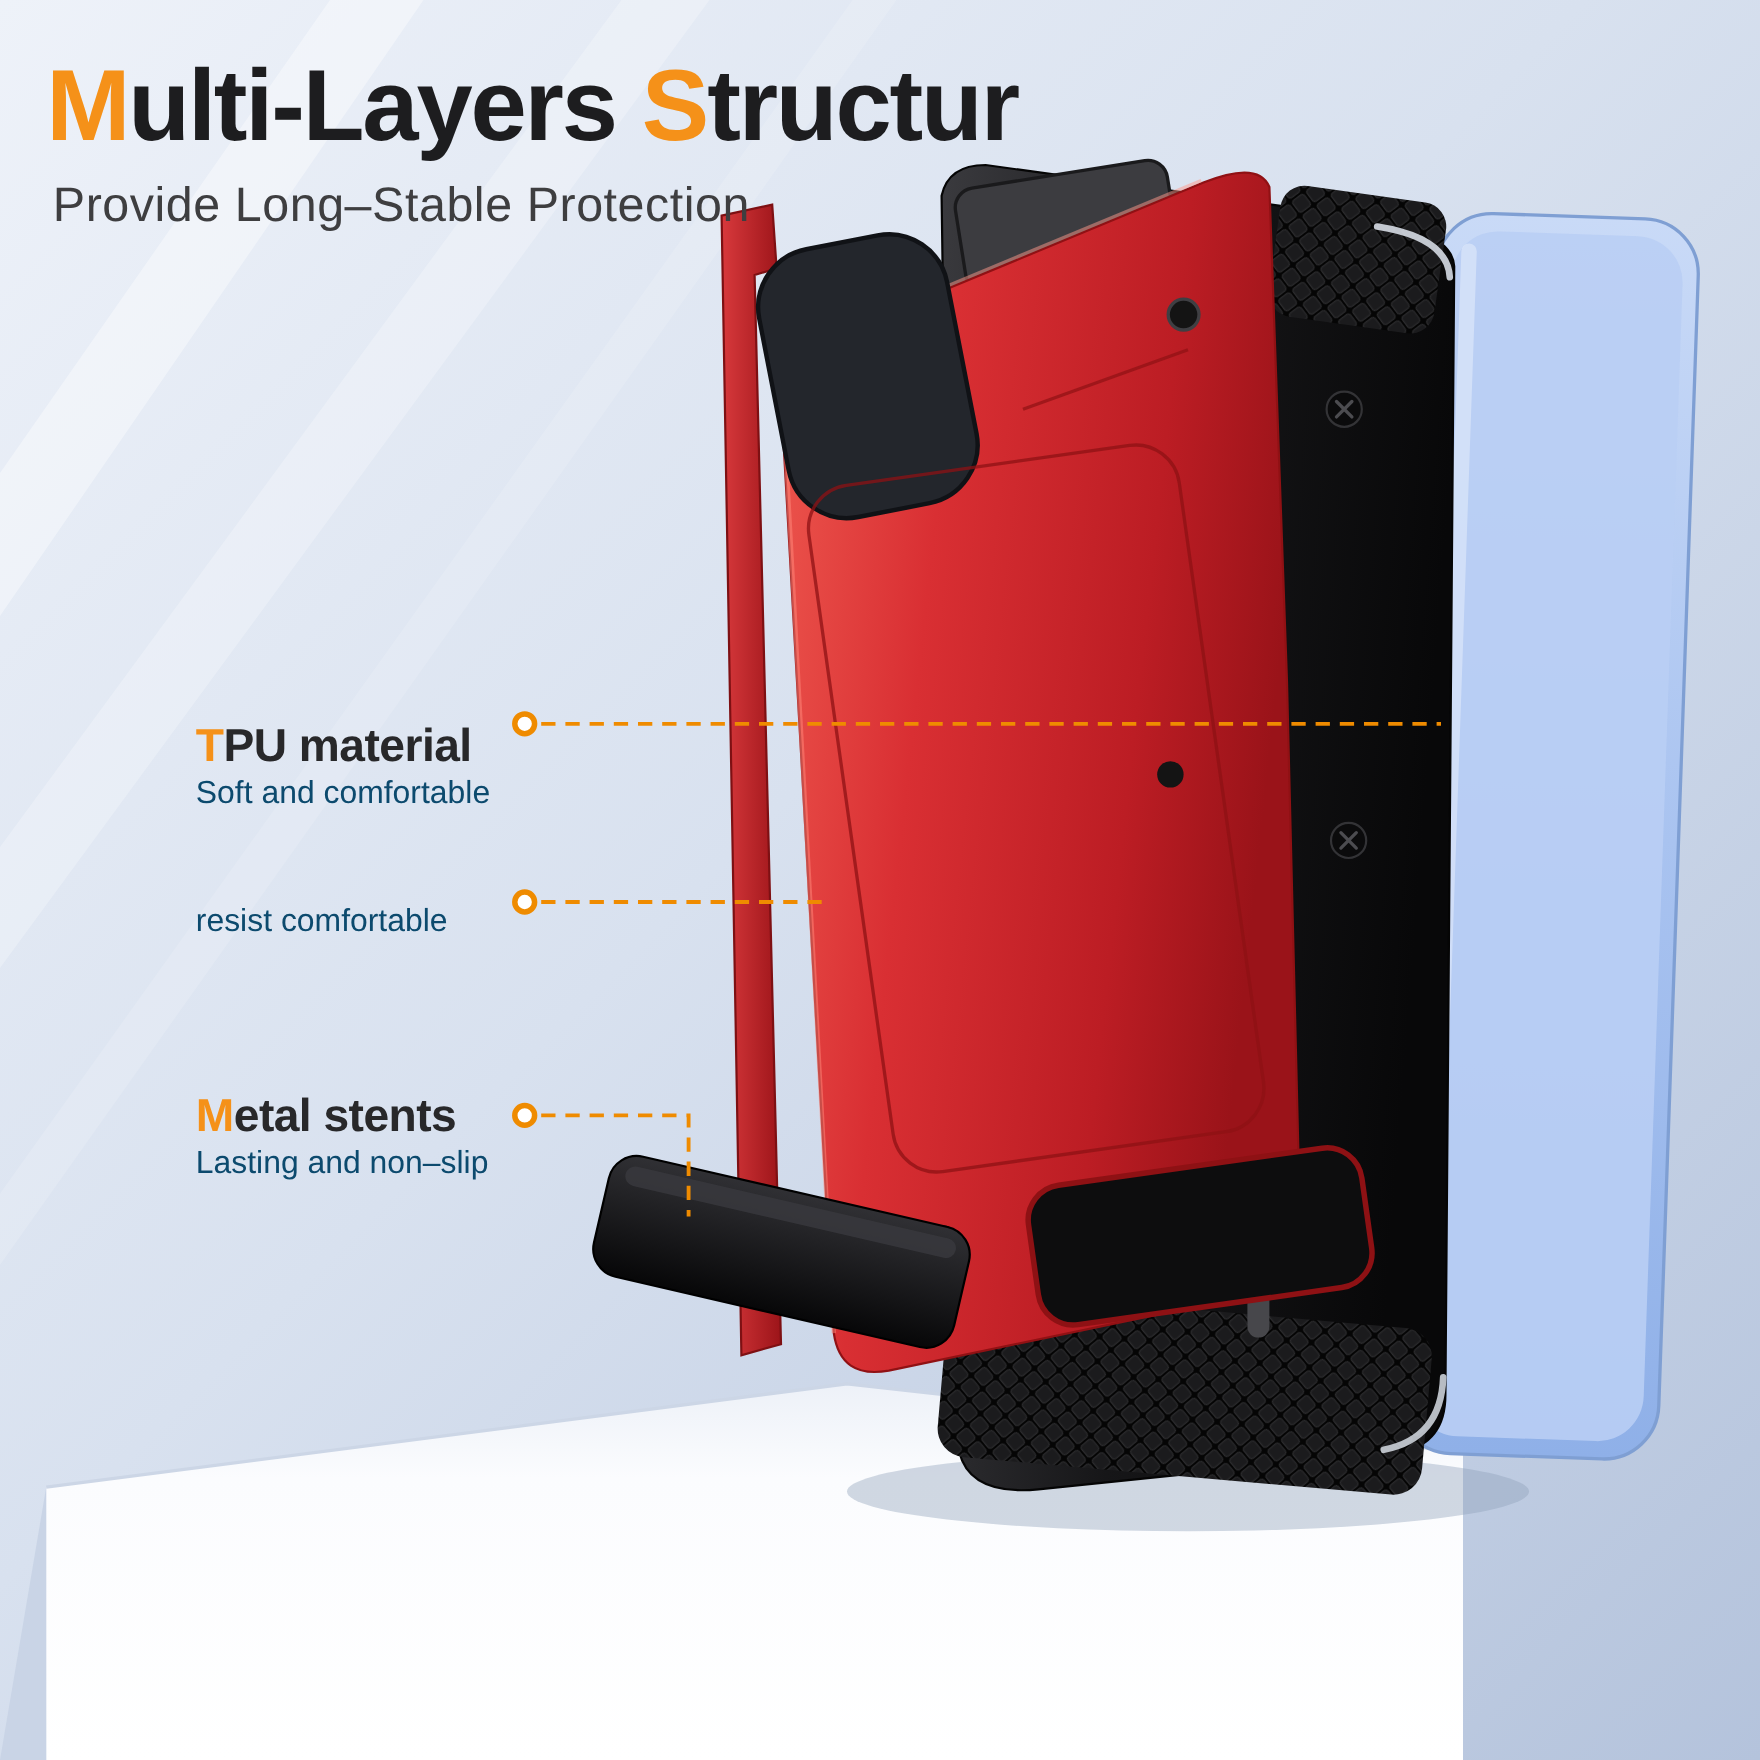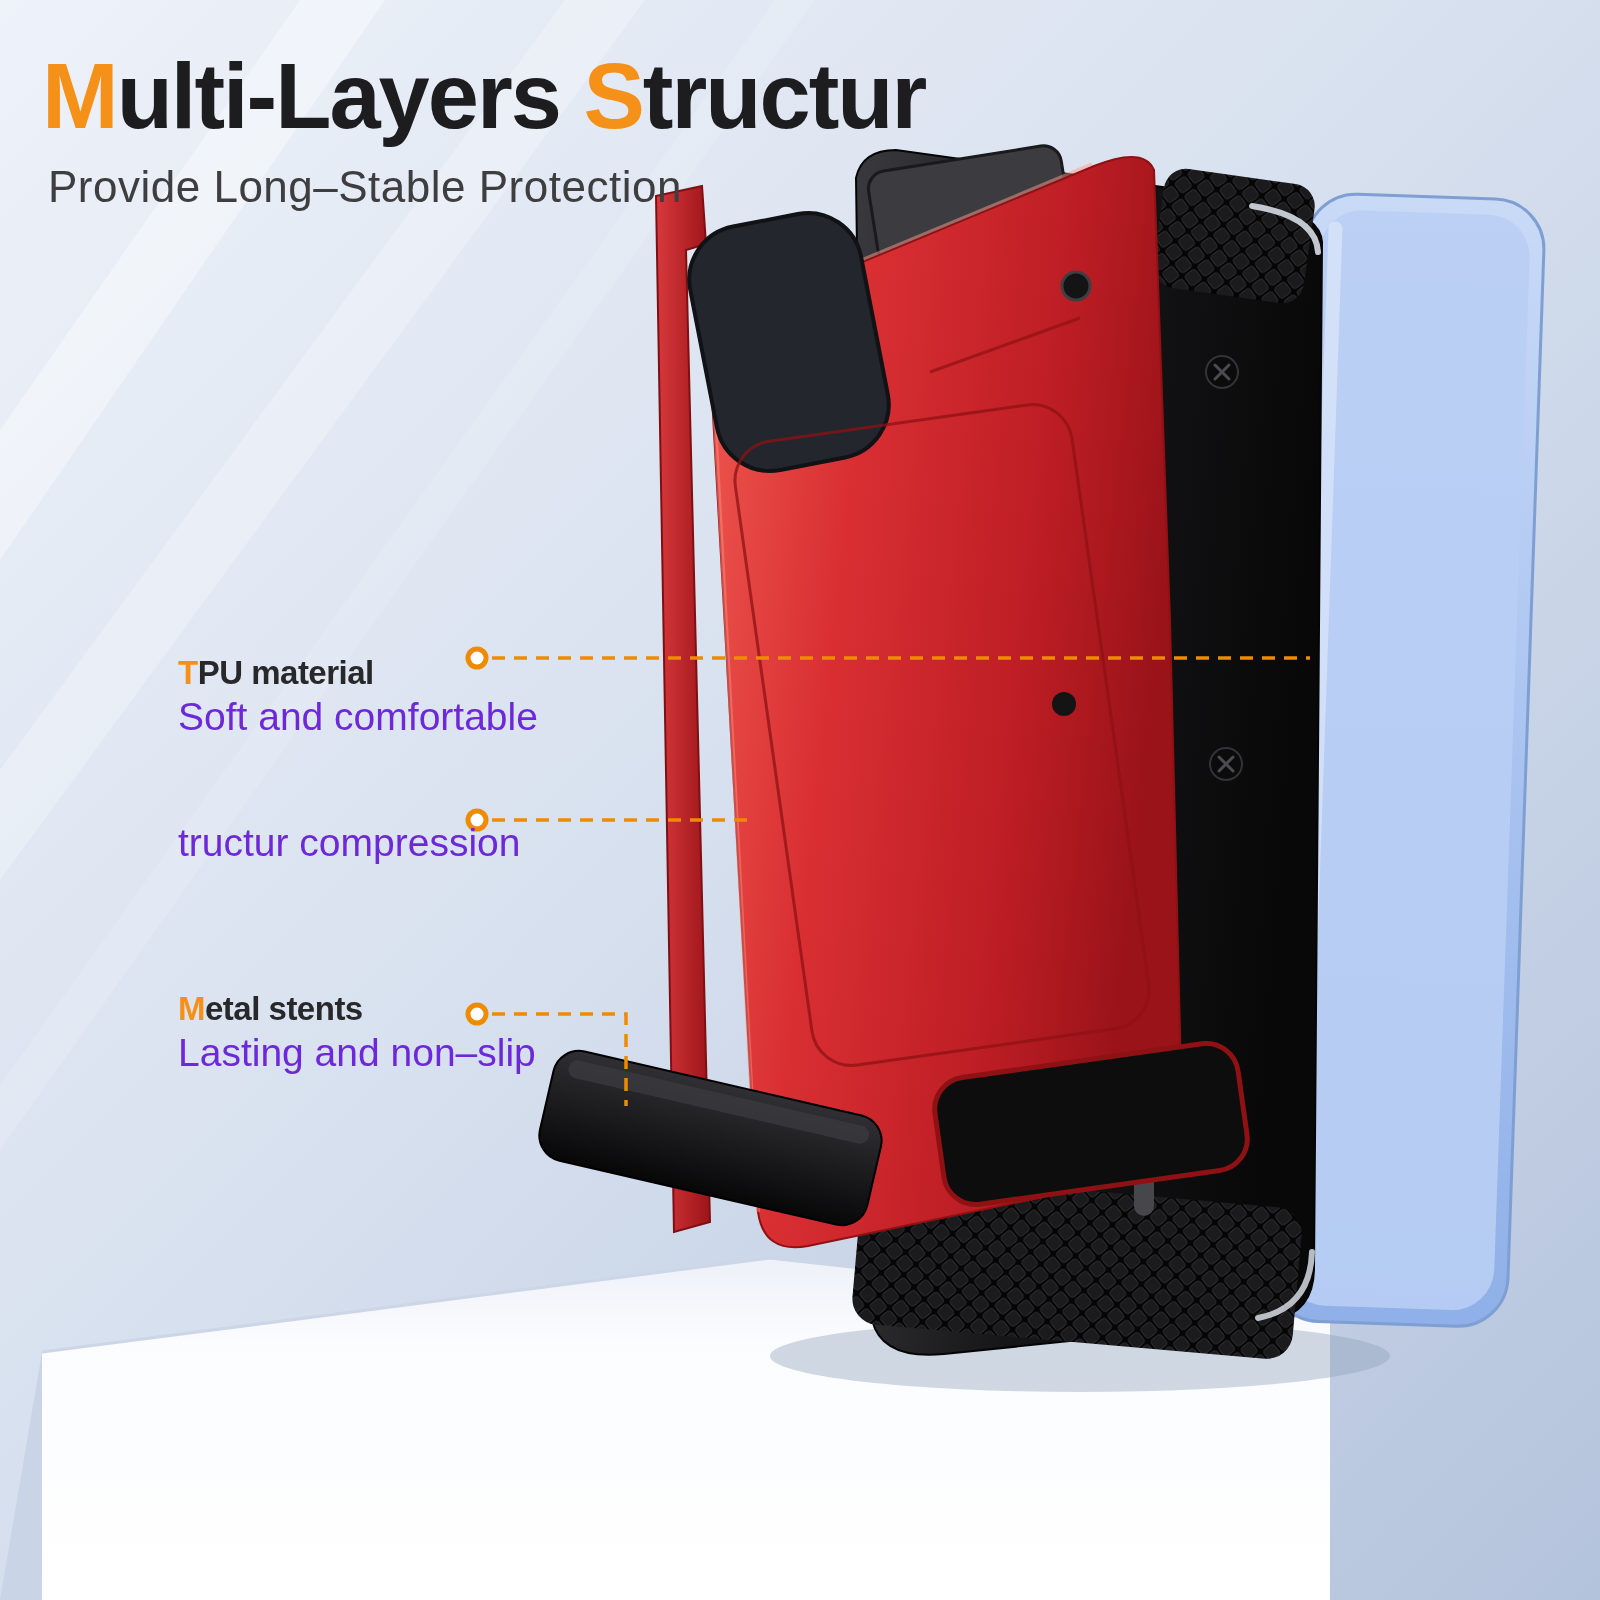--- a/index.html
+++ b/index.html
@@ -14,25 +14,25 @@
     font-size:92px;font-weight:700;color:#1d1d1f;
     letter-spacing:-2px;white-space:nowrap;
   }
   .accent{color:#f59119;}
   .subtitle{
     position:absolute;left:48px;top:132px;
     font-size:44px;font-weight:400;color:#3e3e40;letter-spacing:.5px;
   }
   .callout{position:absolute;left:178px;}
   .callout h3{
-    margin:0;font-size:33px;font-weight:700;color:#28282a;letter-spacing:-.5px;
+    margin:0;font-size:42px;font-weight:700;color:#28282a;letter-spacing:-.5px;
     white-space:nowrap;
   }
   .callout p{
-    margin:3px 0 0;font-size:39px;font-weight:400;color:#6d28d9;white-space:nowrap;
+    margin:3px 0 0;font-size:29px;font-weight:400;color:#0c4a6e;white-space:nowrap;
   }
   #c1{top:624px;}
   #c2{top:788px;}
   #c3{top:960px;}
 </style>
 </head>
 <body>
 
 <div class="stage">
 <svg width="1600" height="1600" viewBox="0 0 1600 1600" xmlns="http://www.w3.org/2000/svg">
@@ -161,21 +161,21 @@
   </div>
 
   <div class="subtitle">Provide Long–Stable Protection</div>
 
   <div class="callout" id="c1">
     <h3><span class="accent">T</span><span>PU material</span></h3>
     <p>Soft and comfortable</p>
   </div>
 
   <div class="callout" id="c2">
-    <p>tructur compression</p>
+    <p>resist comfortable</p>
   </div>
 
   <div class="callout" id="c3">
     <h3><span class="accent">M</span><span>etal stents</span></h3>
     <p>Lasting and non–slip</p>
   </div>
 
 </div>
 
 </body></html>

